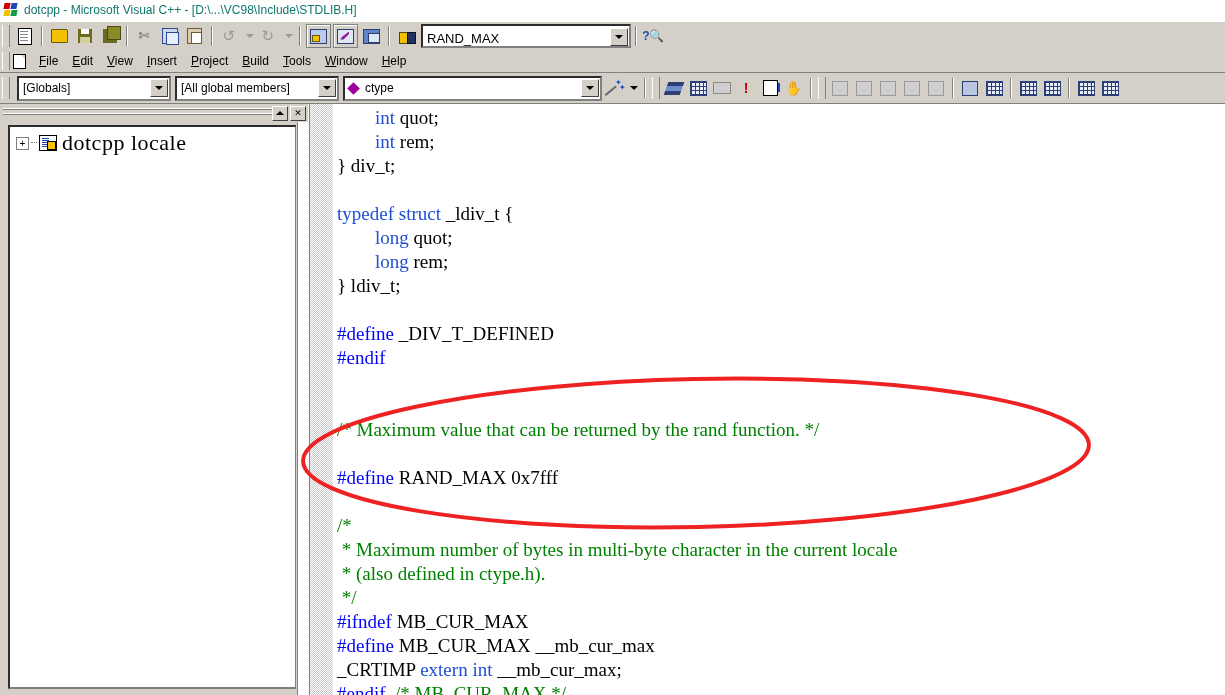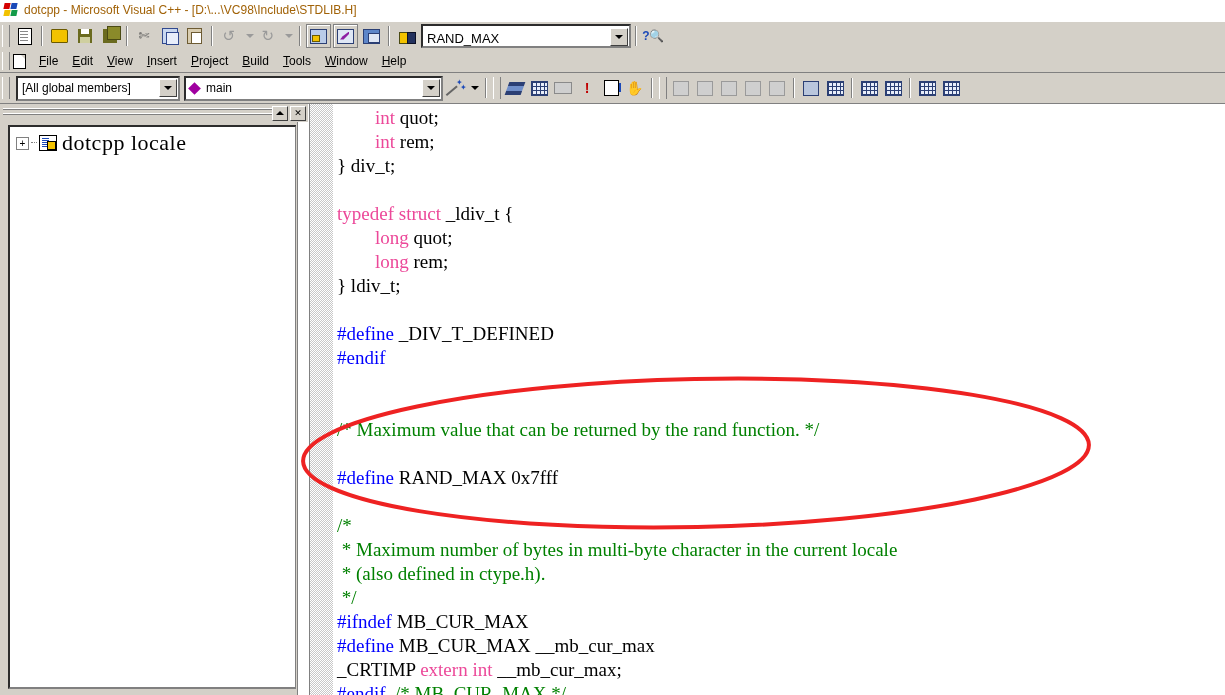--- a/index.html
+++ b/index.html
@@ -11,21 +11,21 @@
     color:#000;
     -webkit-font-smoothing:none;
   }
   .app{position:relative;width:1225px;height:695px;background:#ffffff;}
 
   
   .titlebar{
     position:absolute;left:0;top:0;width:1225px;height:20px;
     background:#ffffff;display:flex;align-items:center;gap:6px;padding-left:4px;
   }
-  .titlebar .tb-text{font-size:12px;color:#a16207;white-space:nowrap;}
+  .titlebar .tb-text{font-size:12px;color:#0f766e;white-space:nowrap;}
   .vc-logo{width:14px;height:14px;position:relative;flex:0 0 auto;}
   .vc-logo i{position:absolute;width:6px;height:6px;display:block;}
   .vc-logo i.a{left:0;top:0;background:#d40000;transform:skewX(-12deg);}
   .vc-logo i.b{left:7px;top:0;background:#1b49b8;transform:skewX(-12deg);}
   .vc-logo i.c{left:0;top:7px;background:#f2c200;transform:skewX(-12deg);}
   .vc-logo i.d{left:7px;top:7px;background:#149b49;transform:skewX(-12deg);}
 
   
   .toolbar1{
     position:absolute;left:0;top:21px;width:1225px;height:28px;
@@ -175,21 +175,21 @@
   .selmargin{position:absolute;left:0;top:0;width:23px;height:591px;
      background-color:#ffffff;
      background-image:
        linear-gradient(45deg,#c8c8c8 25%,transparent 25%,transparent 75%,#c8c8c8 75%),
        linear-gradient(45deg,#c8c8c8 25%,transparent 25%,transparent 75%,#c8c8c8 75%);
      background-size:2px 2px;background-position:0 0,1px 1px;}
   .code{position:absolute;left:23px;top:0;width:893px;height:591px;
      font-family:"Liberation Serif", serif;font-size:19px;line-height:24px;
      white-space:pre;color:#000;padding-top:2px;letter-spacing:0px;}
   .code .ln{height:24px;padding-left:4px;}
-  .kw{color:#ec4899;}
+  .kw{color:#1d4ed8;}
   .cmt{color:#008000;}
   .pp{color:#0000ff;}
 
   
   .annot{position:absolute;left:0;top:0;width:1225px;height:695px;pointer-events:none;}
 </style>
 </head>
 <body>
 
 <div class="app">
@@ -286,31 +286,37 @@
     <span class="menuitem"><u>P</u>roject</span>
     <span class="menuitem"><u>B</u>uild</span>
     <span class="menuitem"><u>T</u>ools</span>
     <span class="menuitem"><u>W</u>indow</span>
     <span class="menuitem"><u>H</u>elp</span>
   </div>
 
   <div class="toolbar2">
     <span class="tb-grip"></span>
 
+    <span class="combo c1">
+      <span class="val">[Globals]</span>
+      <span class="cbtn">
+        <span class="tri"></span>
+      </span>
+    </span>
 
     <span class="combo c2">
       <span class="val">[All global members]</span>
       <span class="cbtn">
         <span class="tri"></span>
       </span>
     </span>
 
     <span class="combo c3 wide">
       <span class="dot"></span>
-      <span class="val">main</span>
+      <span class="val">ctype</span>
       <span class="cbtn">
         <span class="tri"></span>
       </span>
     </span>
 
     <span class="t2ico">
       <span class="wand">
         <span class="star" style="left:11px;top:0;">✦</span>
         <span class="star" style="left:15px;top:5px;">✦</span>
       </span>

